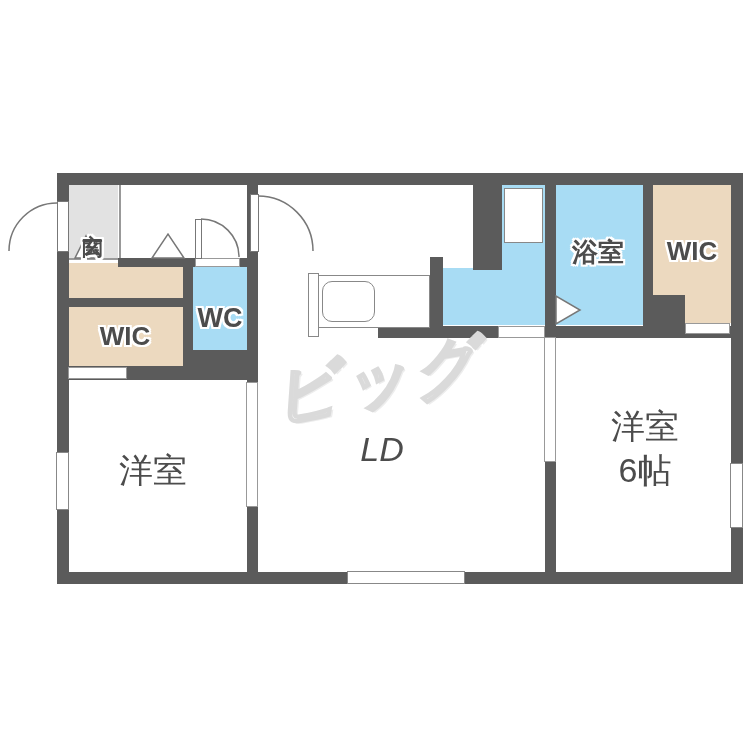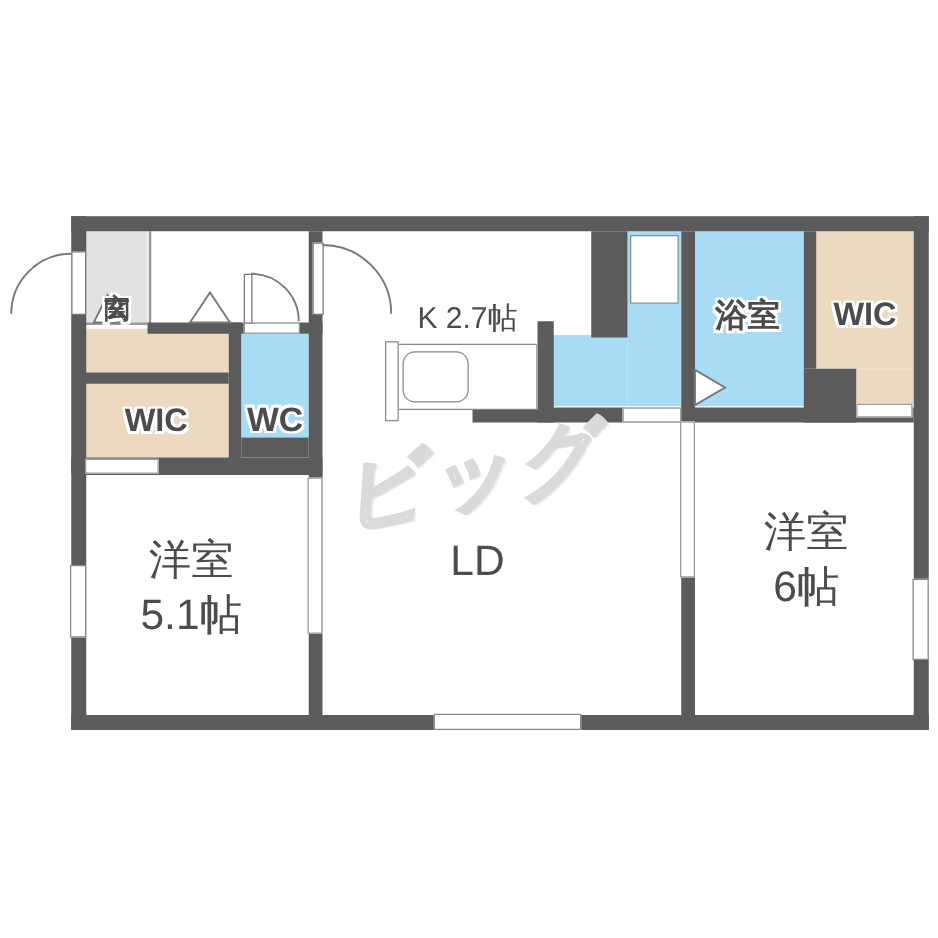--- a/index.html
+++ b/index.html
@@ -86,30 +86,28 @@
     <path d="M 258 196 A 55 55 0 0 1 313 251" fill="none" stroke="#777" stroke-width="1.5"></path>
     <path d="M 556 296 L 556 324 L 580 310 Z" fill="#fff" stroke="#777" stroke-width="1.5"></path>
     <path d="M 75 258 L 97 258 L 86 236 Z" fill="#fff" stroke="#777" stroke-width="1.5"></path>
     <path d="M 152 258 L 184 258 L 168 234 Z" fill="#fff" stroke="#777" stroke-width="1.5"></path>
   </svg>
 
   <div class="logo">ビッグ</div>
 
   <div class="lbl lbl-sm lbl-v" style="left:93px;top:222px;font-size:20px;">玄関</div>
   <div class="lbl lbl-sm" style="left:125px;top:337px;font-size:26px;">WIC</div>
-  <div class="lbl lbl-sm" style="left:220px;top:336px;font-size:27px;text-align:center;">WC</div>
-  <div class="lbl" style="left:374px;top:255px;font-size:24px;">K 2.7帖</div>
+  <div class="lbl lbl-sm" style="left:220px;top:319px;font-size:27px;text-align:center;">WC</div>
   <div class="lbl lbl-sm" style="left:598px;top:253px;font-size:26px;">浴室</div>
   <div class="lbl lbl-sm" style="left:692px;top:252px;font-size:26px;">WIC</div>
 
   <div class="lbl" style="left:153px;top:470px;font-size:34px;">
     <span>洋室</span><br>
-    <span>5.1帖</span>
   </div>
-  <div class="lbl" style="left:382px;top:449px;font-size:34px;">
+  <div class="lbl" style="left:382px;top:449px;font-size:34px;font-style:italic;">
     <span>LD</span><br>
   </div>
   <div class="lbl" style="left:645px;top:448px;font-size:34px;">
     <span>洋室</span><br>
     <span>6帖</span>
   </div>
 
 </div>
 
 </body></html>

